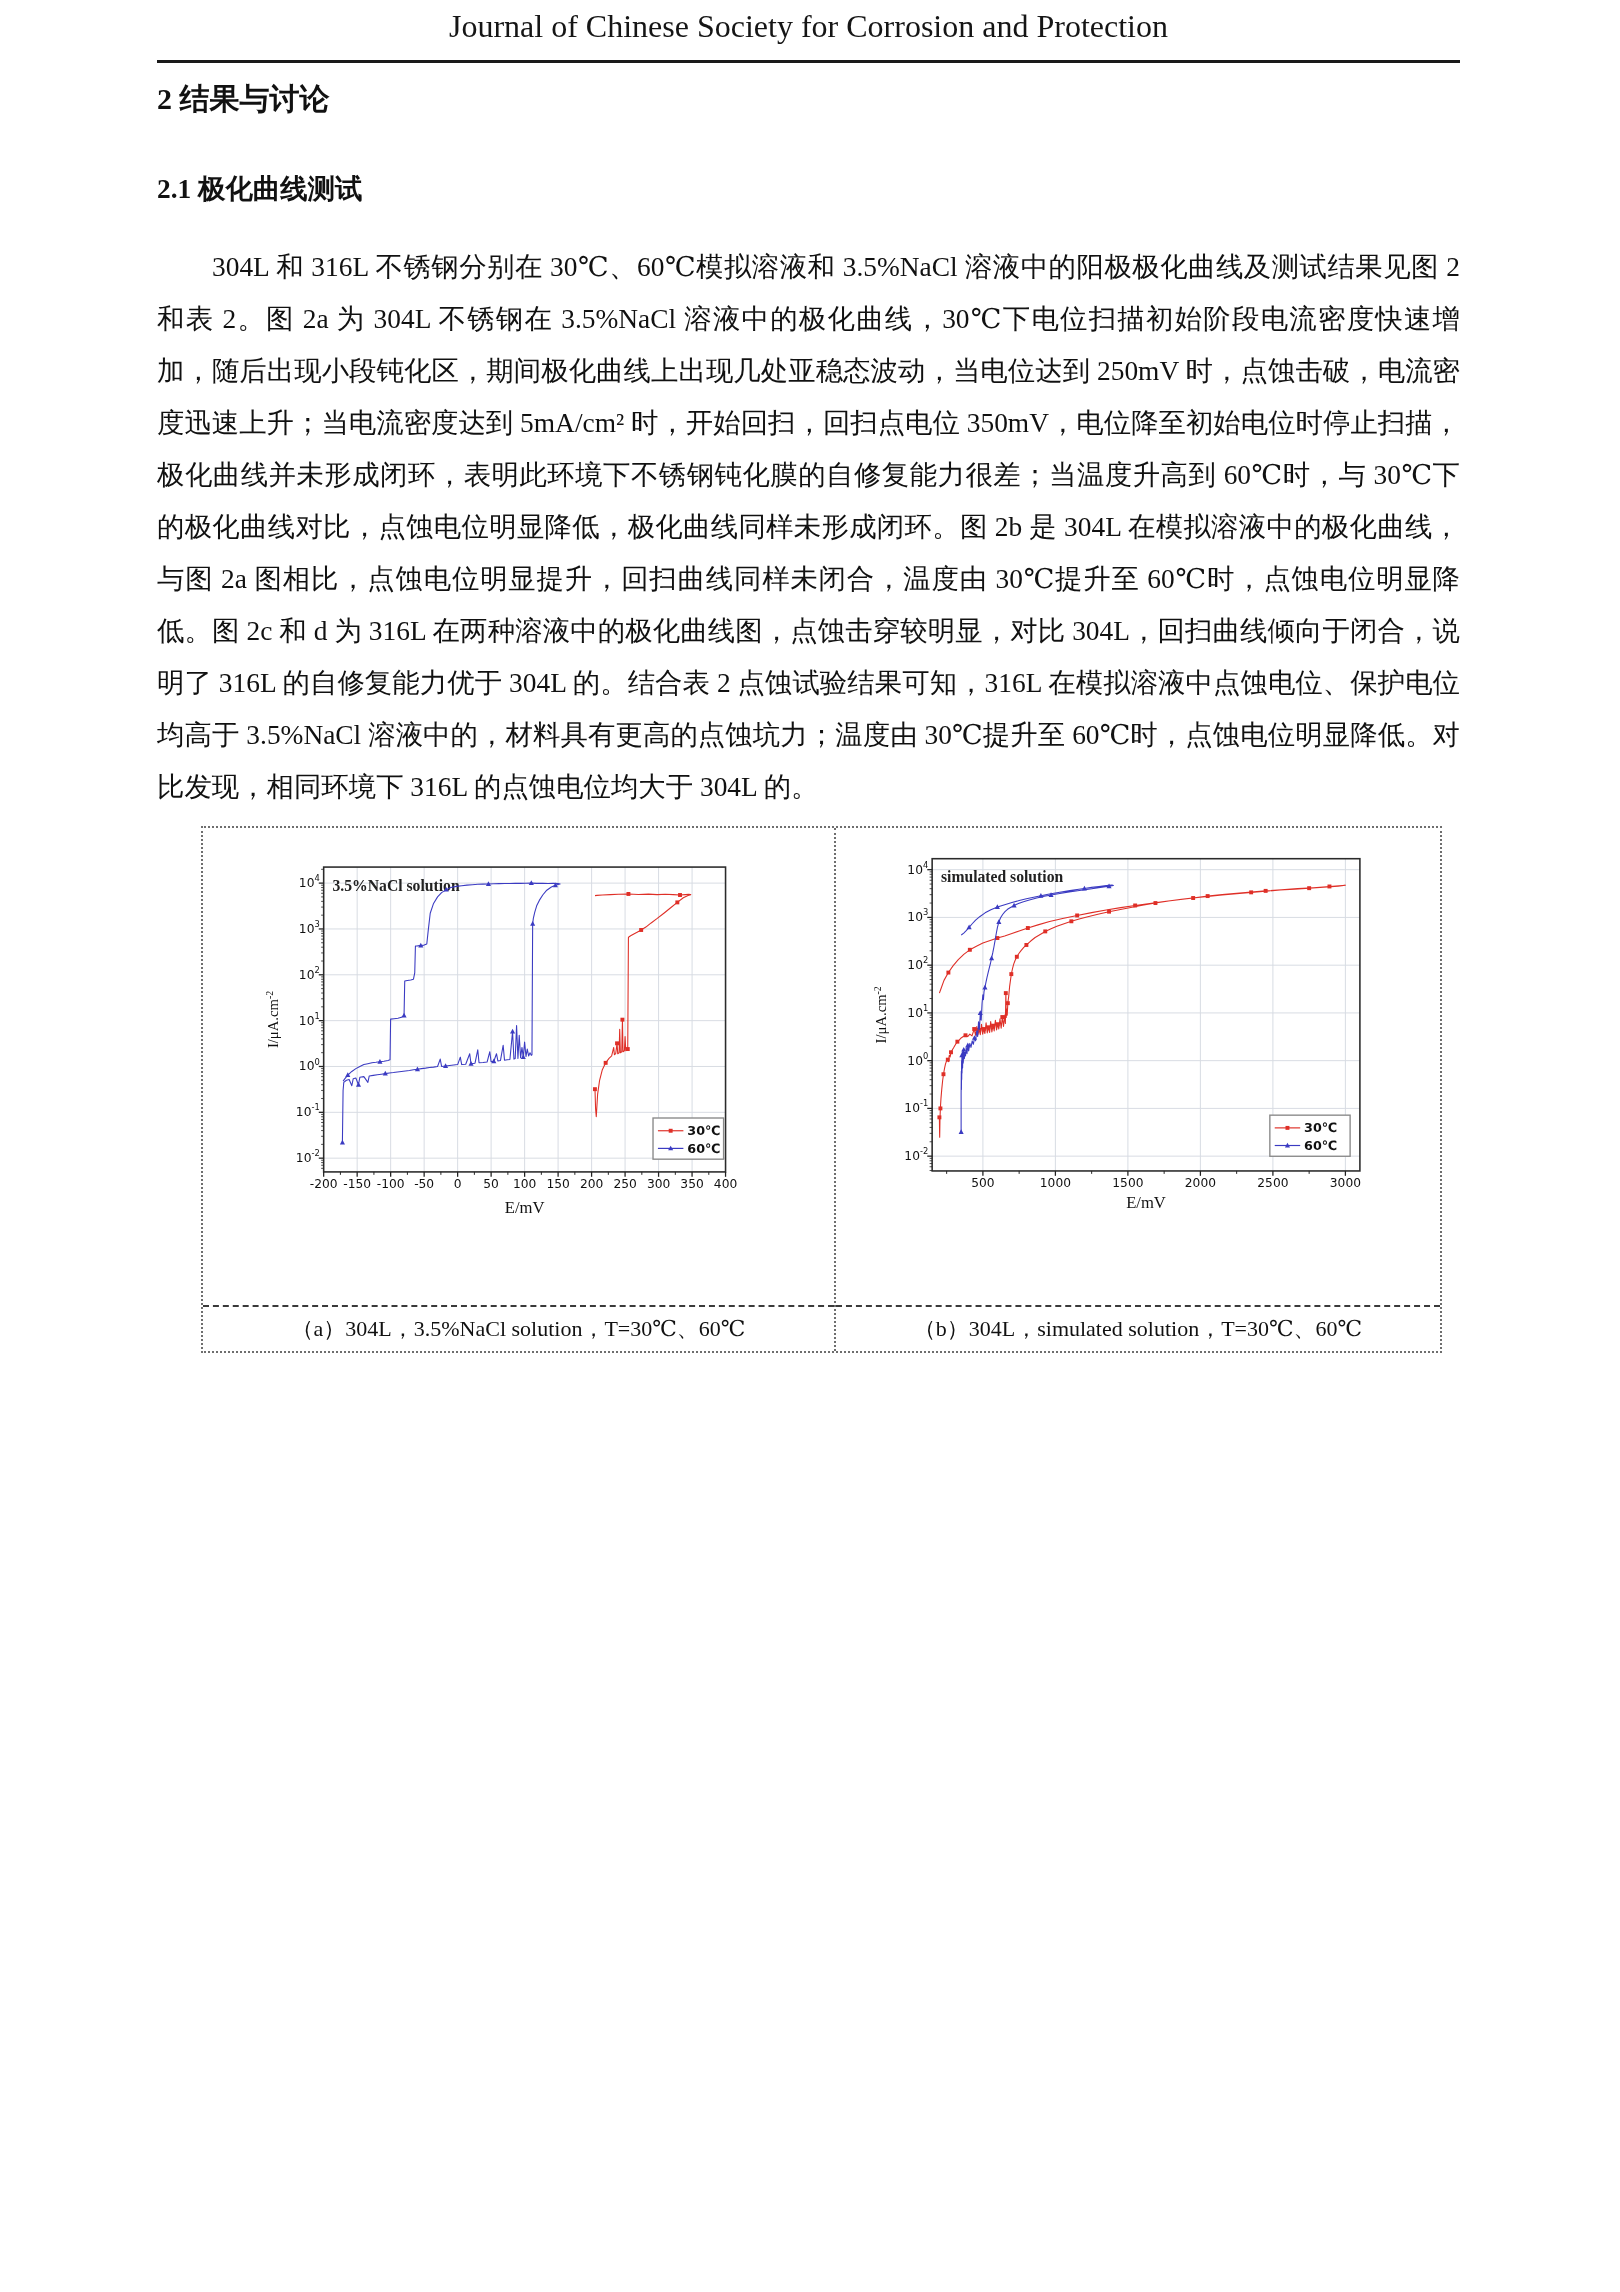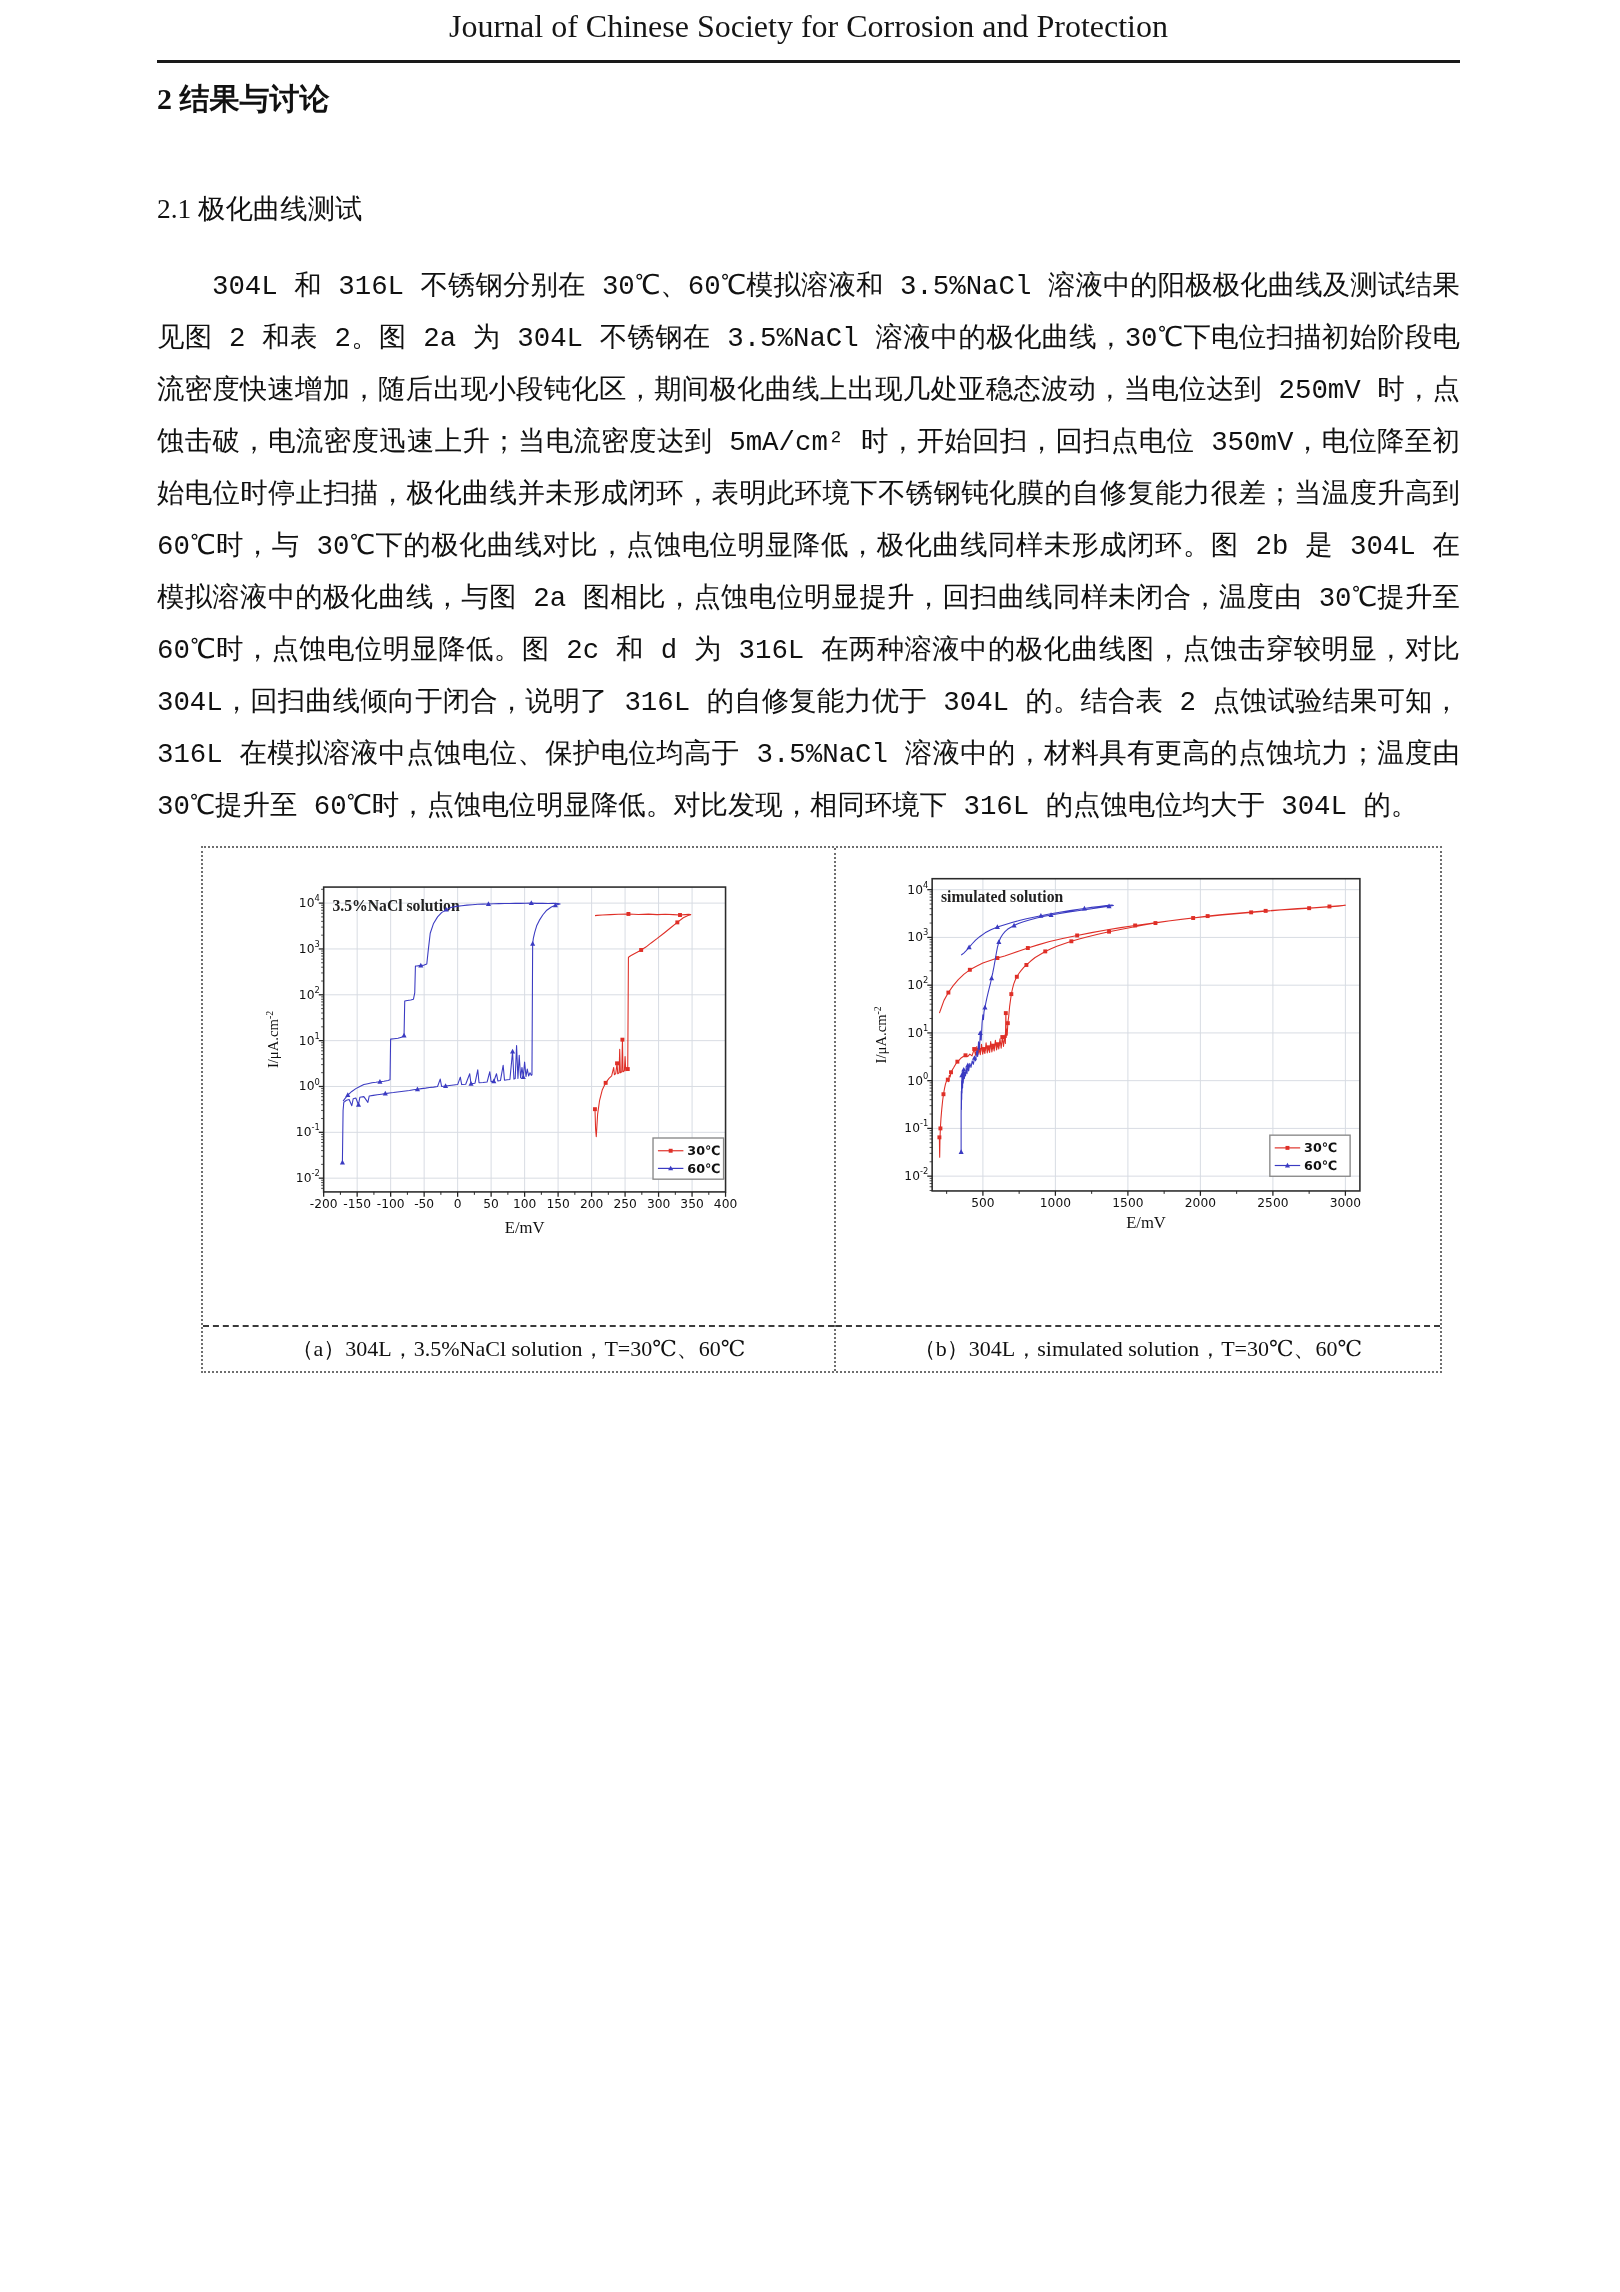--- a/index.html
+++ b/index.html
@@ -2,22 +2,22 @@
 <html><head>
 <meta charset="utf-8">
 <style>
   html,body{margin:0;padding:0;background:#ffffff;}
   body{width:1620px;height:2293px;position:relative;font-family:"Liberation Serif","DejaVu Serif",serif;color:#111;}
   .content{margin:0 160px 0 157px;}
   .jtitle{margin-top:83px;text-align:center;font-size:35px;letter-spacing:2.9px;color:#151515;}
   .jsub{margin-top:7.8px;text-align:center;font-size:32px;color:#151515;}
   .rule{margin-top:15.7px;border-bottom:3.9px solid #1a1a1a;}
   .h2{margin-top:16.7px;font-size:30px;font-weight:bold;line-height:37px;}
-  .h3{margin-top:76px;font-size:27.4px;font-weight:normal;line-height:33px;}
-  .body-text{margin:35px 0 0 0;font-size:27.4px;line-height:52px;text-align:justify;text-indent:55px;font-family:Liberation Mono, monospace;}
+  .h3{margin-top:56px;font-size:27.4px;font-weight:bold;line-height:33px;}
+  .body-text{margin:35px 0 0 0;font-size:27.4px;line-height:52px;text-align:justify;text-indent:55px;}
   .figure{margin-top:12.7px;margin-left:44px;width:1241px;border:2px dotted #6e6e6e;display:flex;box-sizing:border-box;background:#fff;}
   .fig-box{width:633px;box-sizing:border-box;border-right:2px dotted #6e6e6e;display:flex;flex-direction:column;}
   .fig-box.right{width:602px;border-right:none;flex:1;}
   .chart-zone{height:477px;overflow:hidden;}
   .chart-zone svg{display:block;}
   #chart-a{margin:32px 0 0 55px;}
   #chart-b{margin:17.6px 0 0 32px;}
   .caption{border-top:2px dashed #3a3a3a;height:44px;line-height:44px;text-align:center;font-size:22px;color:#111;overflow:hidden;white-space:nowrap;}
 </style>
 </head>

